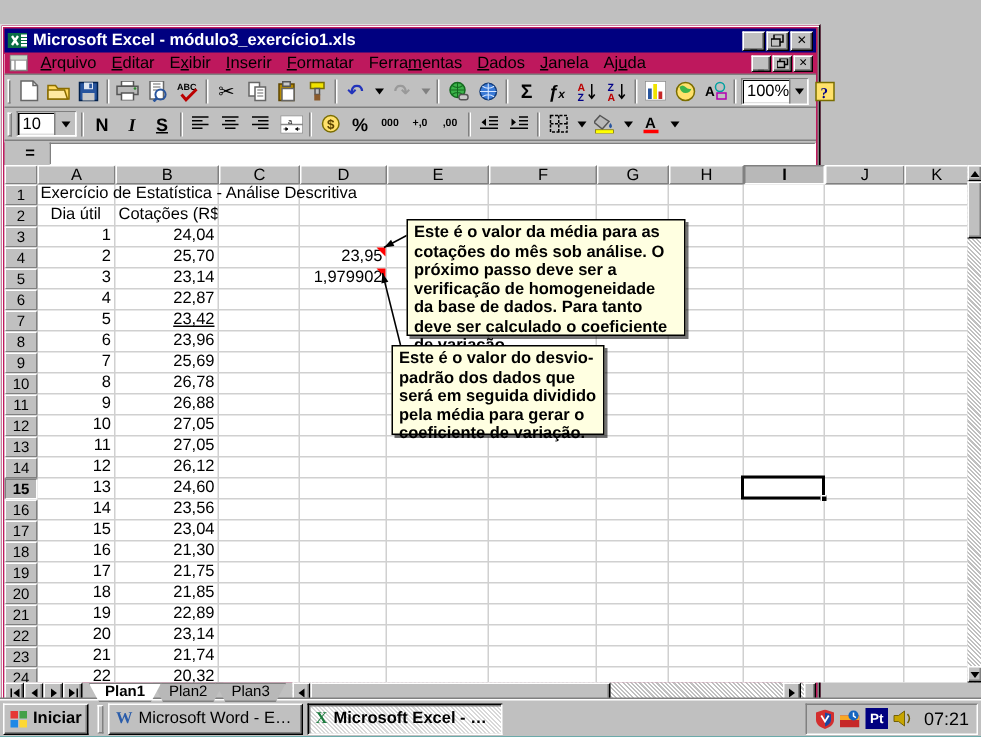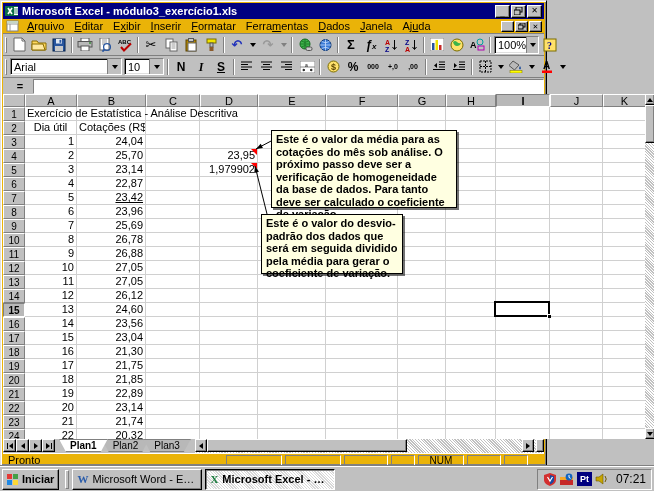--- a/index.html
+++ b/index.html
@@ -1,19 +1,19 @@
 <!DOCTYPE html>
 <html><head>
 <meta charset="utf-8">
 <style>
   html,body{margin:0;padding:0;background:#008080;}
   *{box-sizing:border-box;}
   .screen{position:relative;width:654px;height:491px;font-family:"Liberation Sans","DejaVu Sans",sans-serif;font-size:11px;color:#000;background:#c0c0c0;overflow:hidden;}
   
-  .appwin{position:absolute;left:0;top:0;width:547px;height:466px;background:#eab308;
+  .appwin{position:absolute;left:0;top:16px;width:547px;height:466px;background:#be185d;
     border-top:1px solid #dfdfdf;border-left:1px solid #dfdfdf;border-right:1px solid #000;border-bottom:1px solid #000;
     box-shadow:inset 1px 1px 0 #fff, inset -1px -1px 0 #808080;}
   .titlebar{position:absolute;left:2px;top:2px;right:2px;height:16px;background:#000080;display:flex;align-items:center;padding:0 2px;color:#fff;font-weight:bold;}
   .titlebar .xl-ico{width:14px;height:12px;margin-right:3px;flex:0 0 auto;}
   .title-text{flex:1;white-space:nowrap;overflow:hidden;font-size:11px;letter-spacing:0;}
   .winbtns{display:flex;gap:1px;}
   .wbtn{width:15px;height:13px;background:#c0c0c0;border-top:1px solid #fff;border-left:1px solid #fff;border-right:1px solid #000;border-bottom:1px solid #000;box-shadow:inset -1px -1px 0 #808080;display:flex;align-items:center;justify-content:center;font-size:8px;font-weight:bold;color:#000;line-height:1;}
   
   .menubar{position:absolute;left:2px;top:18px;right:2px;height:15px;display:flex;align-items:center;border-bottom:1px solid #808080;box-shadow:0 1px 0 #fff;}
   .book-ico{width:13px;height:12px;margin:0 3px;}
@@ -305,26 +305,20 @@
         </span>
         <span class="tbtn">
           <svg width="14" height="14">
             <rect x="1" y="1" width="12" height="12" fill="#ffe16b" stroke="#7a6d00"></rect>
             <text x="4" y="11" font-size="10" font-weight="bold" fill="#008" font-family="Liberation Serif">?</text>
           </svg>
         </span>
       </div>
     <div class="toolbar" id="fmt-toolbar">
         <span class="grip"></span>
-        <span class="combo" style="width: 112px;">
-          <span>Arial</span>
-          <span class="dd">
-            <span class="arr-dn"></span>
-          </span>
-        </span>
         <span class="combo" style="width: 40px;">
           <span>10</span>
           <span class="dd">
             <span class="arr-dn"></span>
           </span>
         </span>
         <span class="tsep"></span>
         <span class="tbtn">
           <span class="txt-ic" style="font-size:12px">N</span>
         </span>

